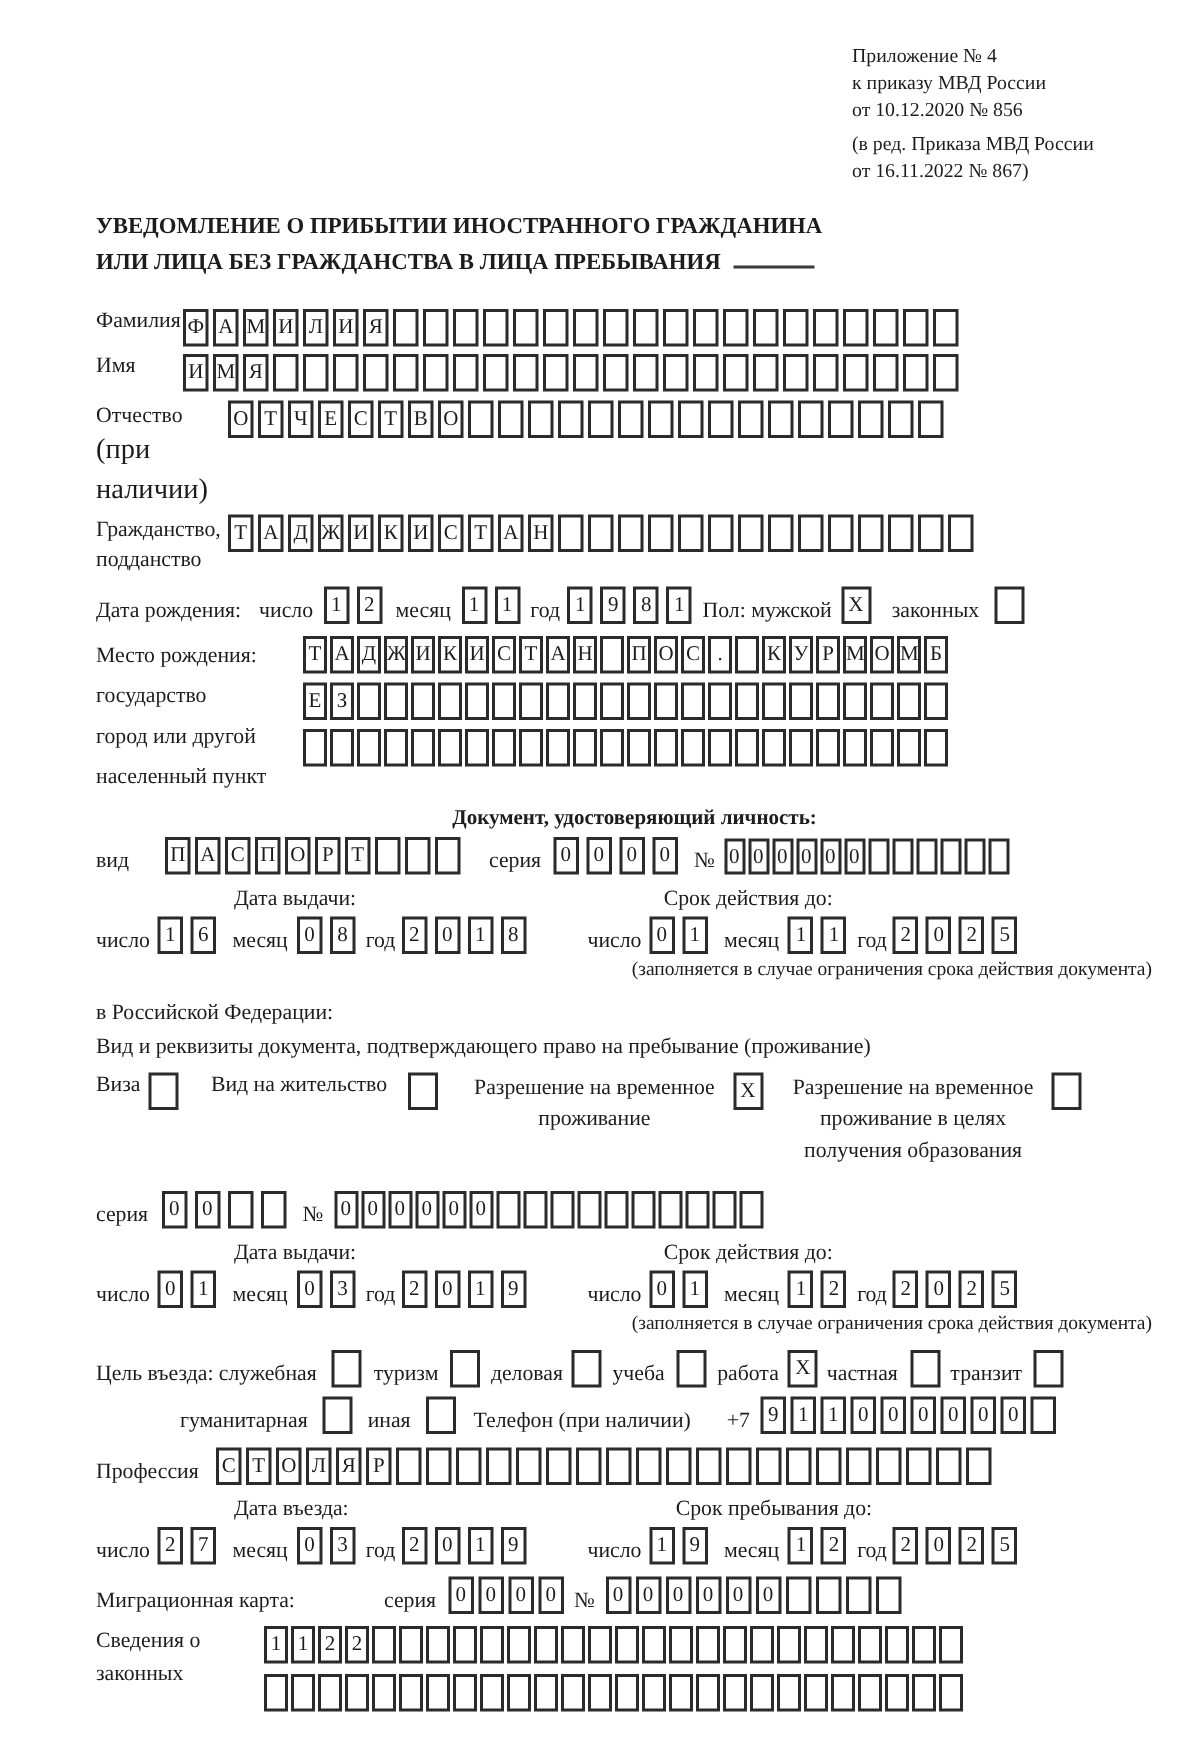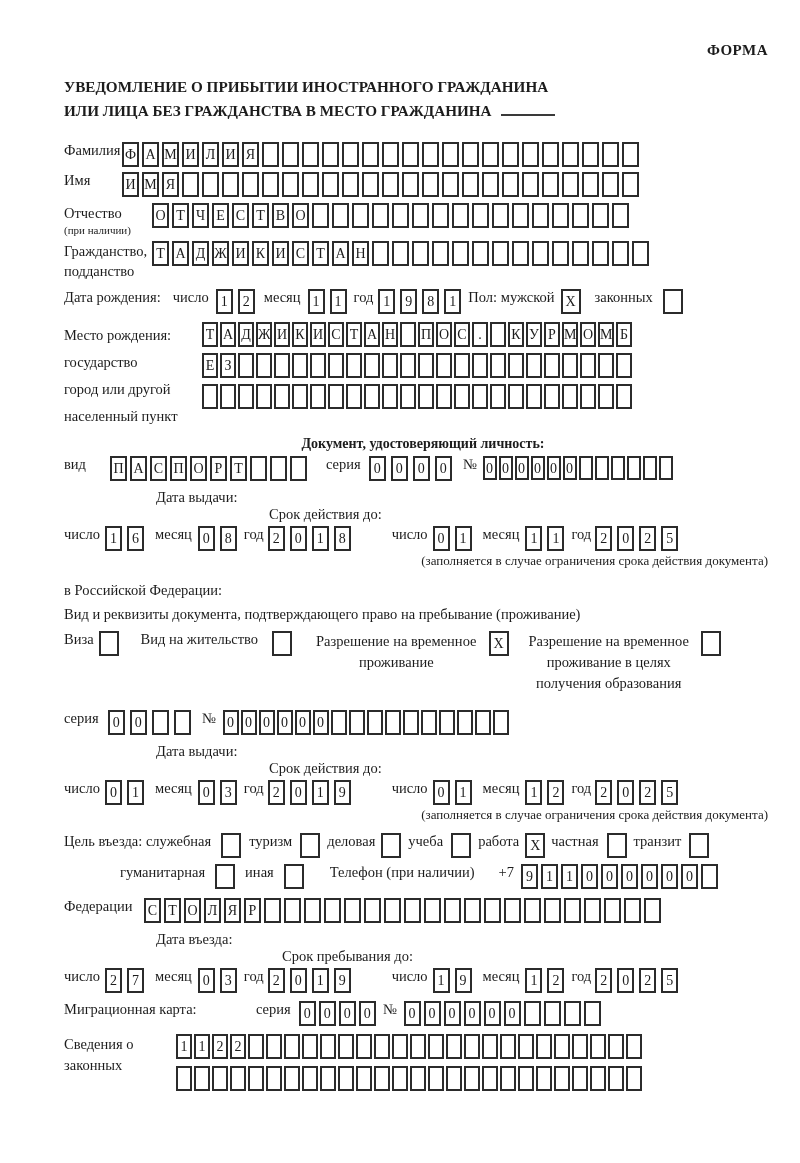--- a/index.html
+++ b/index.html
@@ -6,44 +6,50 @@
   body{width:800px;height:1163px;overflow:hidden;color:#1c1c1c;
        font-family:"Liberation Serif","DejaVu Serif",serif;font-size:14.5px;}
   .page{box-sizing:border-box;width:800px;height:1163px;padding:28px 18px 0 64px;}
   .appendix{margin-left:auto;width:214px;font-size:13.2px;line-height:1.35;}
   .appendix .p2{margin-top:6px;}
   .forma{font-weight:bold;text-align:right;padding-right:14px;margin-top:14px;font-size:15px;letter-spacing:.5px;}
   .title{font-weight:bold;font-size:15.2px;margin-top:16px;line-height:1.55;}
   .blank-line{display:inline-block;width:54px;height:13px;border-bottom:2px solid #3a3a3a;margin-left:9px;}
   .sec{font-weight:bold;font-size:14.2px;margin-top:22px;letter-spacing:.2px;}
   .row{display:flex;align-items:flex-start;}
-  .ac{align-items:flex-start;}
+  .ac{align-items:flex-end;}
   .c{display:flex;flex-wrap:nowrap;}
   .cell{box-sizing:border-box;flex:0 0 auto;width:17px;height:25px;border:2px solid #2b2b2b;
         margin-right:3px;text-align:center;line-height:21px;font-size:14px;}
   .tight .cell{width:16px;margin-right:2px;}
   .xs .cell{width:14px;height:24px;margin-right:2px;}
   .dc .cell{margin-right:5px;}
   .cb{box-sizing:border-box;flex:0 0 auto;display:inline-block;width:20px;height:25px;
       border:2px solid #2b2b2b;text-align:center;line-height:21px;font-size:14px;}
   .note{font-size:13px;}
-  .dhead{display:flex;margin-top:8px;flex-direction:column;}
+  .dhead{display:flex;margin-top:8px;}
   .ctr{text-align:center;line-height:1.45;}
   .lbl{flex:0 0 auto;}
 </style>
 </head>
 <body>
 
 <div class="page">
 
-  <div class="forma">ФОРМА</div>
+  <div class="appendix">
+    <div>Приложение № 4</div>
+    <div>к приказу МВД России</div>
+    <div>от 10.12.2020 № 856</div>
+    <div class="p2">(в ред. Приказа МВД России</div>
+    <div>от 16.11.2022 № 867)</div>
+  </div>
 
   <div class="title">
     <div>УВЕДОМЛЕНИЕ О ПРИБЫТИИ ИНОСТРАННОГО ГРАЖДАНИНА</div>
-    <div><span>ИЛИ ЛИЦА БЕЗ ГРАЖДАНСТВА В МЕСТО ГРАЖДАНИНА</span><span class="blank-line"></span></div>
+    <div><span>ИЛИ ЛИЦА БЕЗ ГРАЖДАНСТВА В ЛИЦА ПРЕБЫВАНИЯ</span><span class="blank-line"></span></div>
   </div>
 
 
   <div class="row" style="margin-top:20px">
     <span class="lbl" style="width:58px">Фамилия</span>
     <div class="c">
         <span class="cell">Ф</span>
         <span class="cell">А</span>
         <span class="cell">М</span>
         <span class="cell">И</span>
@@ -100,21 +106,21 @@
         <span class="cell"></span>
         <span class="cell"></span>
         <span class="cell"></span>
         <span class="cell"></span>
       </div>
   </div>
 
   <div class="row" style="margin-top:6px">
     <div style="width:88px;line-height:1.4">
       <div>Отчество</div>
-      <div style="font-size:11px">(при наличии)</div>
+      <div style="font-size:19px">(при наличии)</div>
     </div>
     <div class="c">
         <span class="cell">О</span>
         <span class="cell">Т</span>
         <span class="cell">Ч</span>
         <span class="cell">Е</span>
         <span class="cell">С</span>
         <span class="cell">Т</span>
         <span class="cell">В</span>
         <span class="cell">О</span>
@@ -475,38 +481,38 @@
     <span>частная</span>
     <span class="cb" style="margin:0 7px 0 8px"></span>
     <span>транзит</span>
     <span class="cb" style="margin-left:8px"></span>
   </div>
   <div class="row ac" style="margin-top:6px;margin-left:56px">
     <span>гуманитарная</span>
     <span class="cb" style="margin:0 10px 0 10px"></span>
     <span>иная</span>
     <span class="cb" style="margin-left:10px"></span>
-    <span style="margin-left:26px">Телефон (при наличии)</span>
+    <span style="margin-left:12px">Телефон (при наличии)</span>
     <span style="margin-left:24px;margin-right:7px">+7</span>
     <div class="c">
         <span class="cell">9</span>
         <span class="cell">1</span>
         <span class="cell">1</span>
         <span class="cell">0</span>
         <span class="cell">0</span>
         <span class="cell">0</span>
         <span class="cell">0</span>
         <span class="cell">0</span>
         <span class="cell">0</span>
         <span class="cell"></span>
       </div>
   </div>
 
   <div class="row ac" style="margin-top:9px">
-    <span style="width:80px">Федерации</span>
+    <span style="width:80px">Профессия</span>
     <div class="c">
         <span class="cell">С</span>
         <span class="cell">Т</span>
         <span class="cell">О</span>
         <span class="cell">Л</span>
         <span class="cell">Я</span>
         <span class="cell">Р</span>
         <span class="cell"></span>
         <span class="cell"></span>
         <span class="cell"></span>

